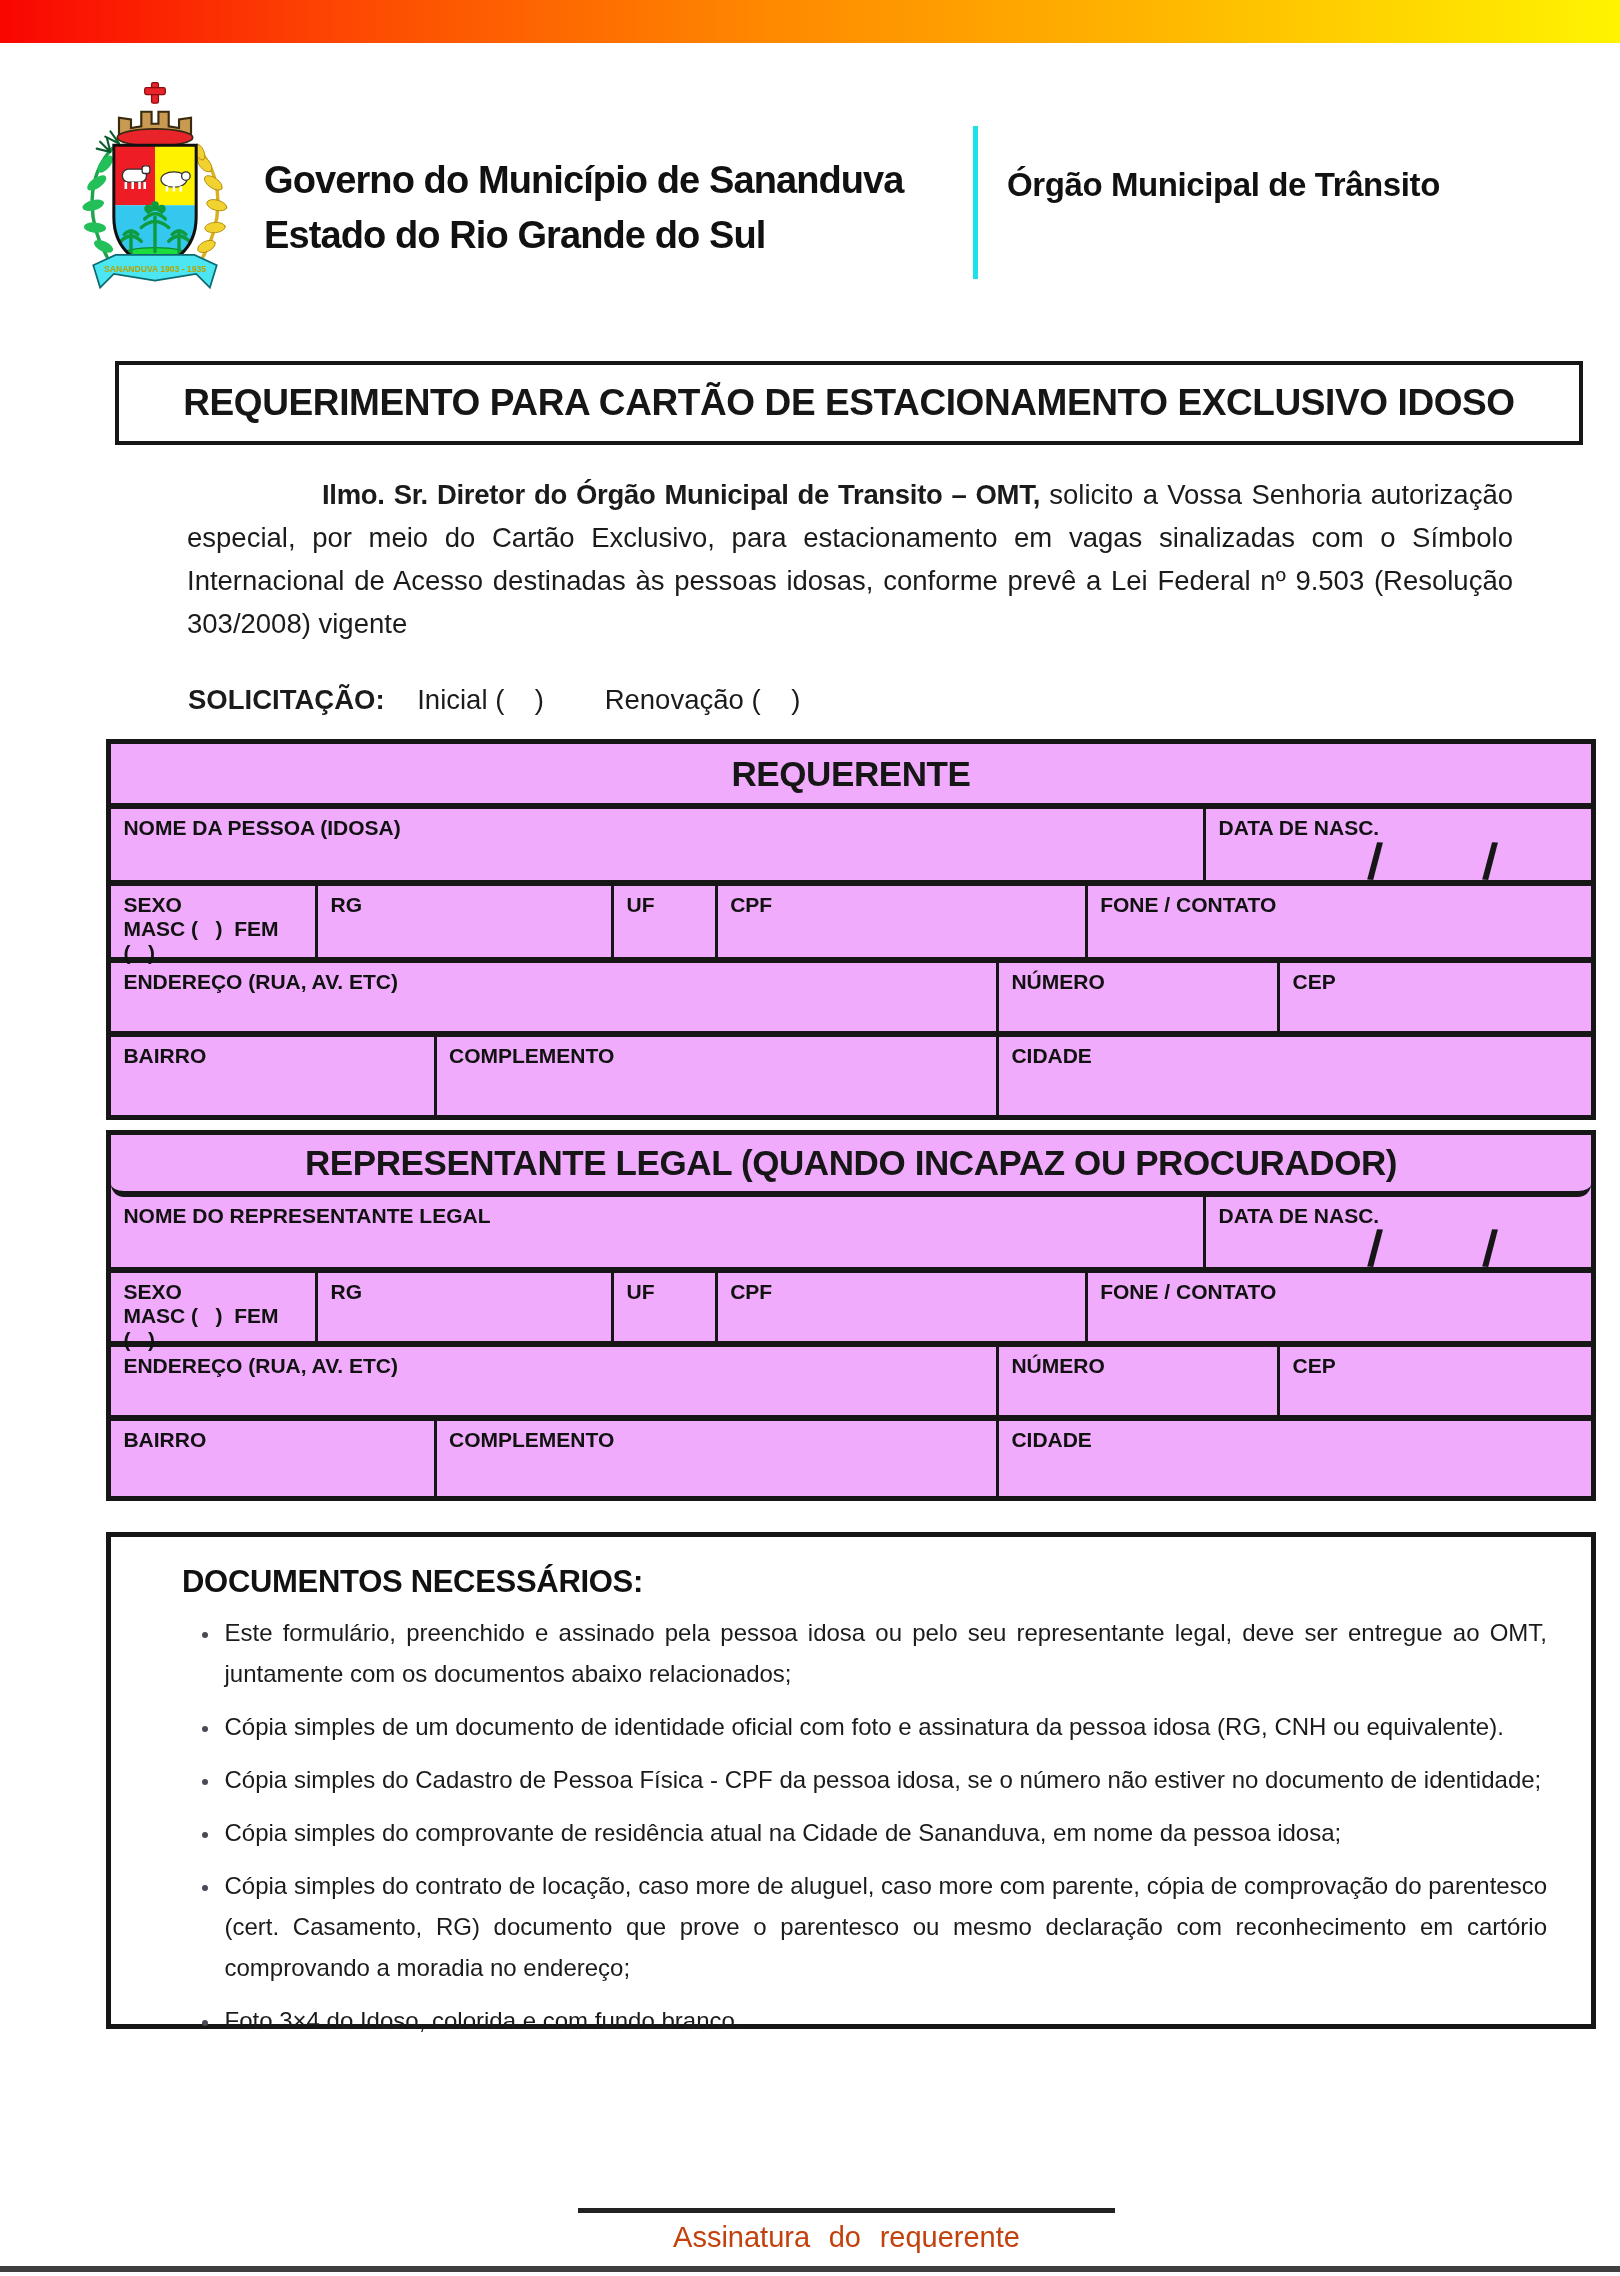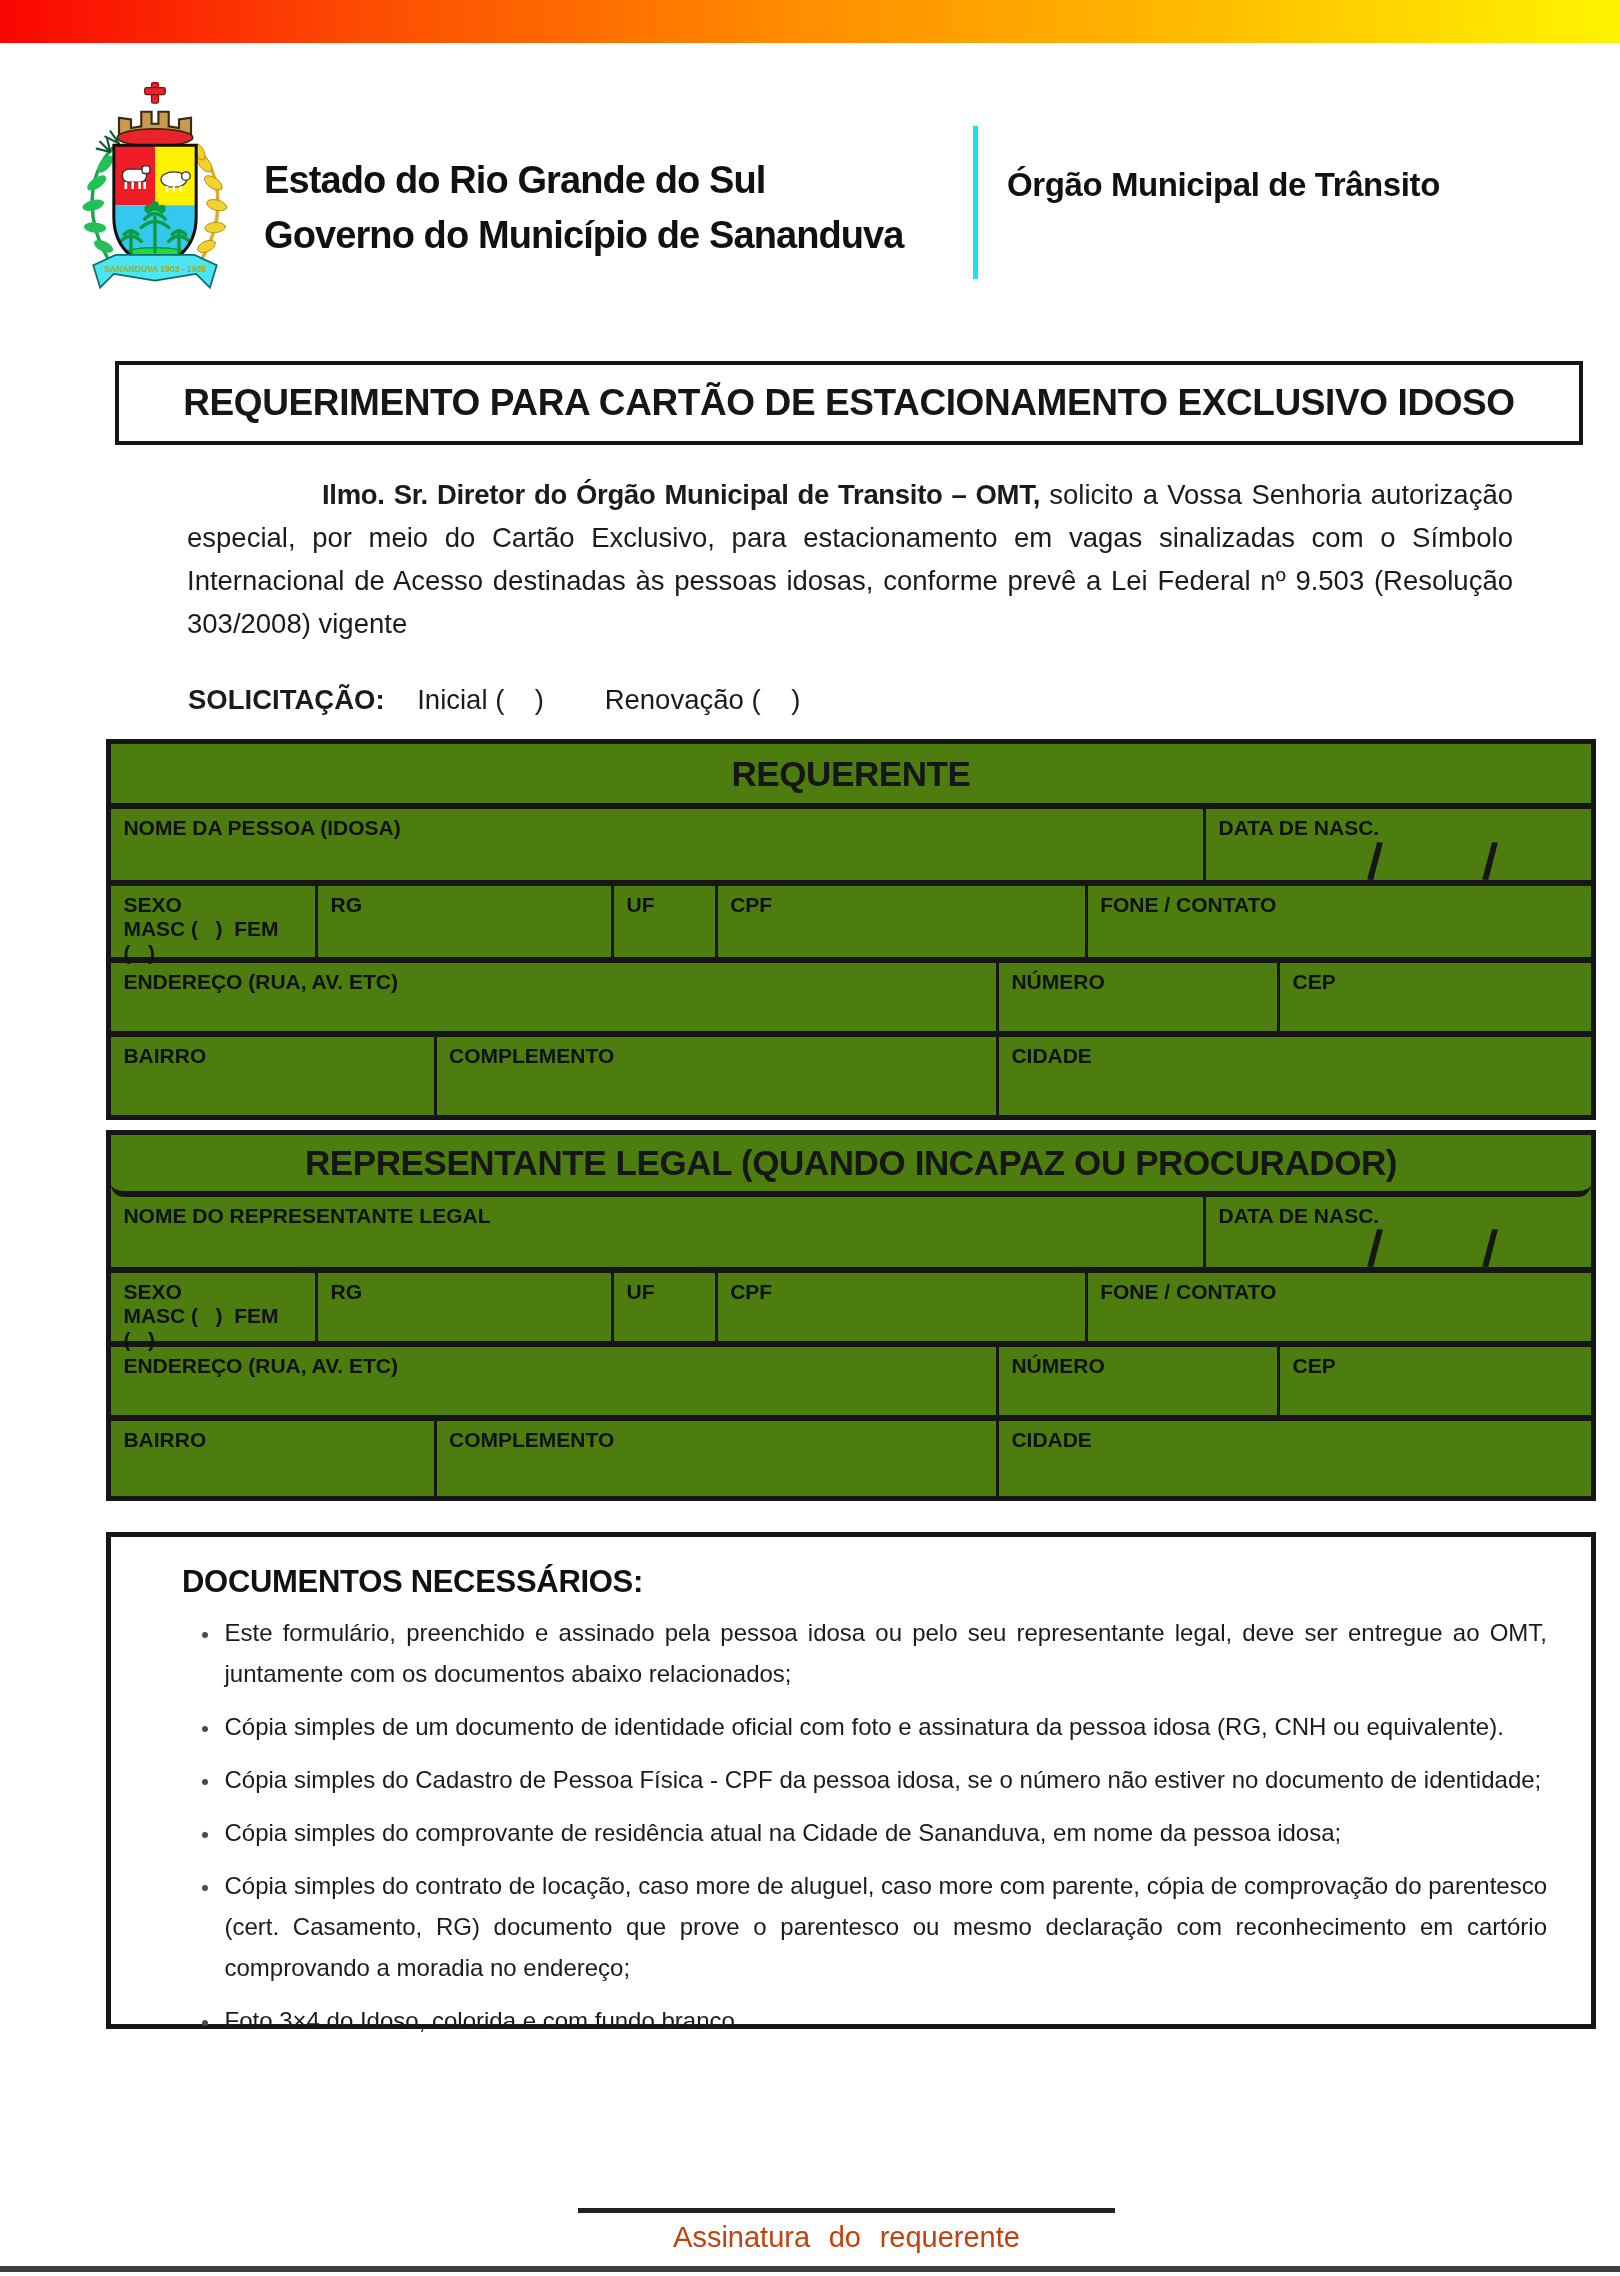--- a/index.html
+++ b/index.html
@@ -28,21 +28,21 @@
   .intro strong { letter-spacing:-0.3px; }
 
   
   .solicitacao { position:absolute; left:188px; top:684px; font-size:27.5px; color:#1b1b1b; }
   .solicitacao .lbl { font-weight:bold; }
   .solicitacao .opt1 { margin-left:25px; }
   .solicitacao .opt2 { margin-left:53px; }
 
   
   .form-box { position:absolute; left:106px; width:1490px; border:5.3px solid #161616;
-    box-sizing:border-box; display:flex; flex-direction:column; background:#4d7c0f; }
+    box-sizing:border-box; display:flex; flex-direction:column; background:#f0abfc; }
   .box-req { top:739px; height:381px; }
   .box-rep { top:1130px; height:371px; }
   .box-title { display:flex; align-items:center; justify-content:center;
     border-bottom:6.2px solid #161616; flex:0 0 auto; }
   .box-req .box-title { height:59px; }
   .box-rep .box-title { height:56px;border-radius:13px; }
   .box-title span { font-size:35px; font-weight:bold; letter-spacing:-0.4px; white-space:nowrap; }
   .frow { display:flex; border-bottom:6.2px solid #161616; flex:0 0 auto; box-sizing:border-box; }
   .frow.last { border-bottom:none; flex:1 1 auto; }
   .fcell { box-sizing:border-box; border-right:3.5px solid #161616; padding:7px 8.9px 0 12.4px;
@@ -163,22 +163,22 @@
       <path d="M52,76 h96 v84 q0,44 -48,60 q-48,-16 -48,-60 Z" fill="none" stroke="#101010" stroke-width="3.5"></path>
     </g>
 
     <g>
       <path d="M28,216 L54,204 L146,204 L172,216 L164,242 L148,226 L100,234 L52,226 L36,242 Z" fill="#4ce6f2" stroke="#0c6a70" stroke-width="2"></path>
       <text x="100" y="224" text-anchor="middle" font-size="10" font-weight="bold" fill="#b8a300">SANANDUVA 1903 - 1935</text>
     </g>
   </svg>
 
   <div class="org-left">
+    <div>Governo do Município de Sananduva</div>
     <div>Estado do Rio Grande do Sul</div>
-    <div>Governo do Município de Sananduva</div>
   </div>
 
   <div class="hdr-divider"></div>
 
   <div class="org-right">
     <div>Órgão Municipal de Trânsito</div>
   </div>
 
   <div class="title-box">
     <span>REQUERIMENTO PARA CARTÃO DE ESTACIONAMENTO EXCLUSIVO IDOSO</span>

